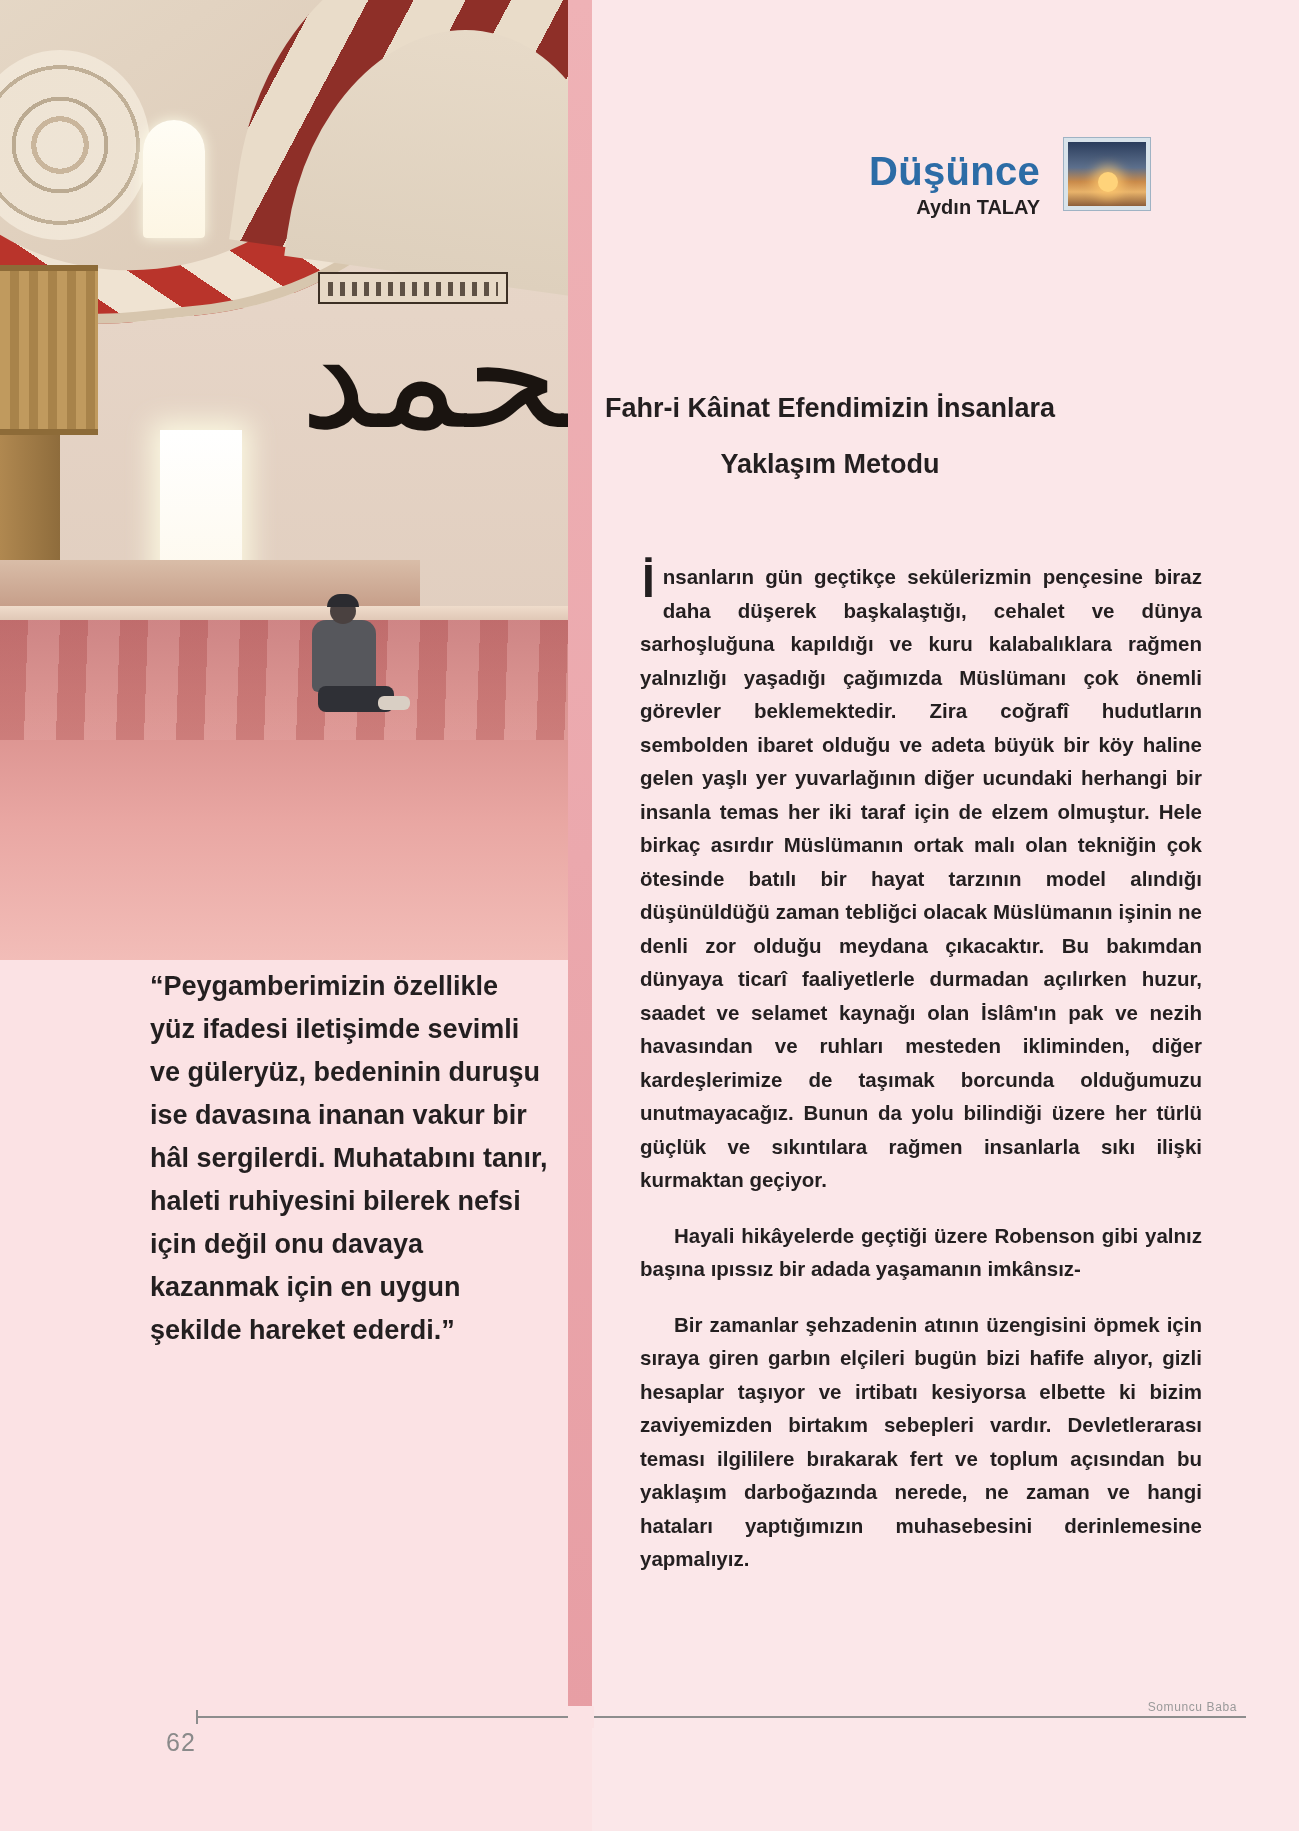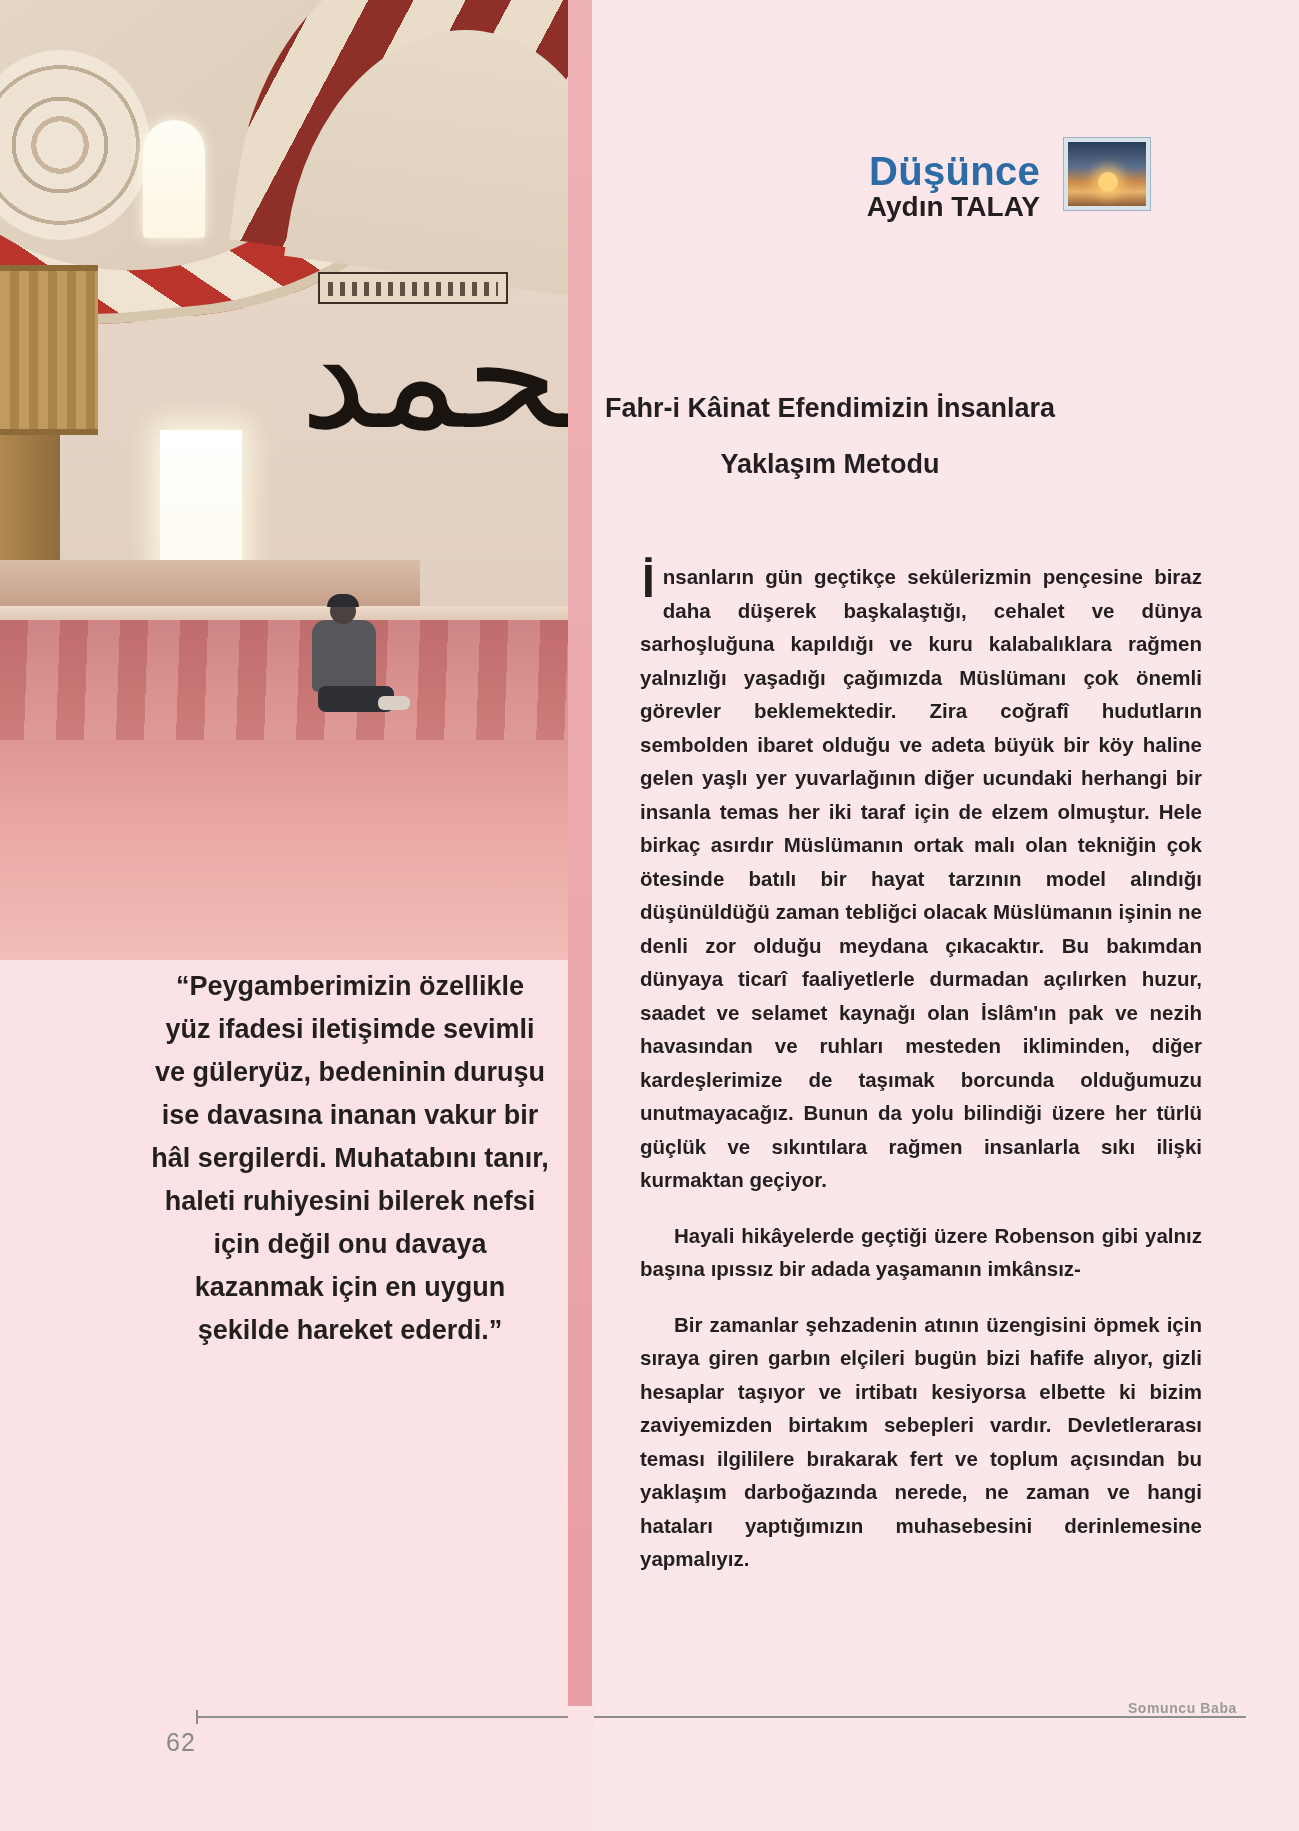--- a/index.html
+++ b/index.html
@@ -193,21 +193,21 @@
     position: absolute;
     left: 568px; top: 0;
     width: 24px; height: 1714px;
     background: linear-gradient(180deg,#efb2b6,#e79ea4);
   }
 
   .pullquote {
     position: absolute;
     left: 150px; top: 965px;
     width: 400px;
-    text-align: center;
+    text-align: left;
     font-family: "Liberation Sans", sans-serif;
     font-weight: bold;
     font-size: 27px;
     line-height: 43px;
     color: #231f20;
   }
 
   
   .right-col {
     position: absolute;
@@ -222,21 +222,21 @@
   }
   .masthead .brand {
     font-family: "Liberation Sans", sans-serif;
     font-size: 40px;
     color: #2c6ca6;
     letter-spacing: .3px;
     line-height: 42px;
   }
   .masthead .author {
     font-family: "Liberation Sans", sans-serif;
-    font-size: 28px;
+    font-size: 20px;
     color: #231f20;
     line-height: 26px;
     margin-top: 2px;
   }
   .masthead-logo {
     position: absolute;
     right: 20px; top: 138px;
     width: 86px; height: 72px;
     border: 4px solid #d9e3ea;
     background: linear-gradient(180deg,#2b3d5c 0%, #5c6f8c 40%, #c98a4a 62%, #e8b36b 78%, #8e5f3a 100%);
@@ -303,24 +303,23 @@
     font-family: "Liberation Sans", sans-serif;
     font-size: 25px;
     color: #8a8a8a;
     letter-spacing: 1px;
     margin-top: 31px;
   }
   .footer-brand {
     position: absolute;
     right: 62px; top: 1700px;
     font-family: "Liberation Sans", sans-serif;
-    font-size: 14px;
+    font-size: 12px;
     color: #9a9a9a;
     letter-spacing: .6px;
-    font-weight: bold;
   }
 </style>
 </head>
 <body>
 
 <div class="left-col">
 
   <div class="photo">
     <div class="ph-wall"></div>
     <div class="ph-arch"></div>

